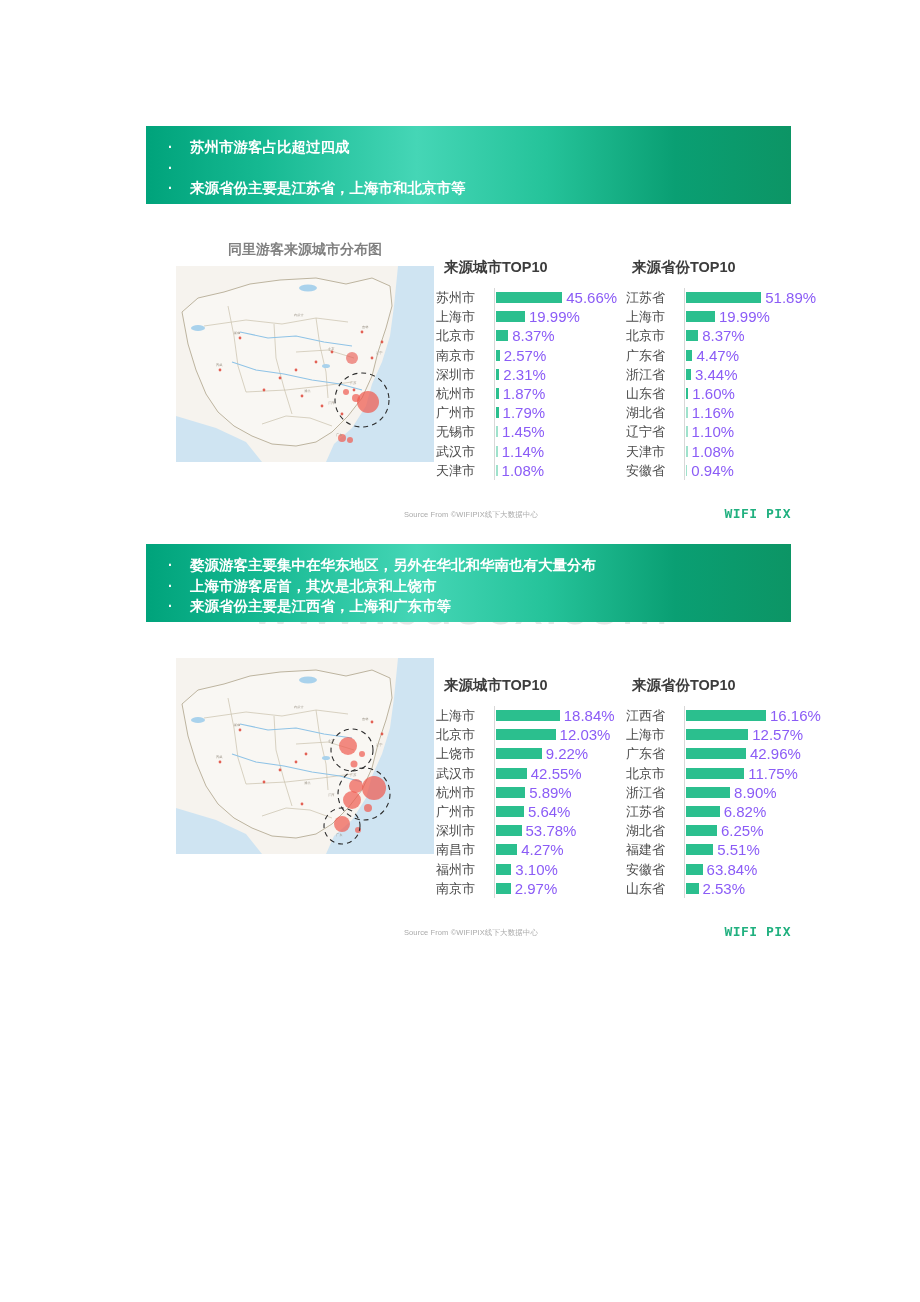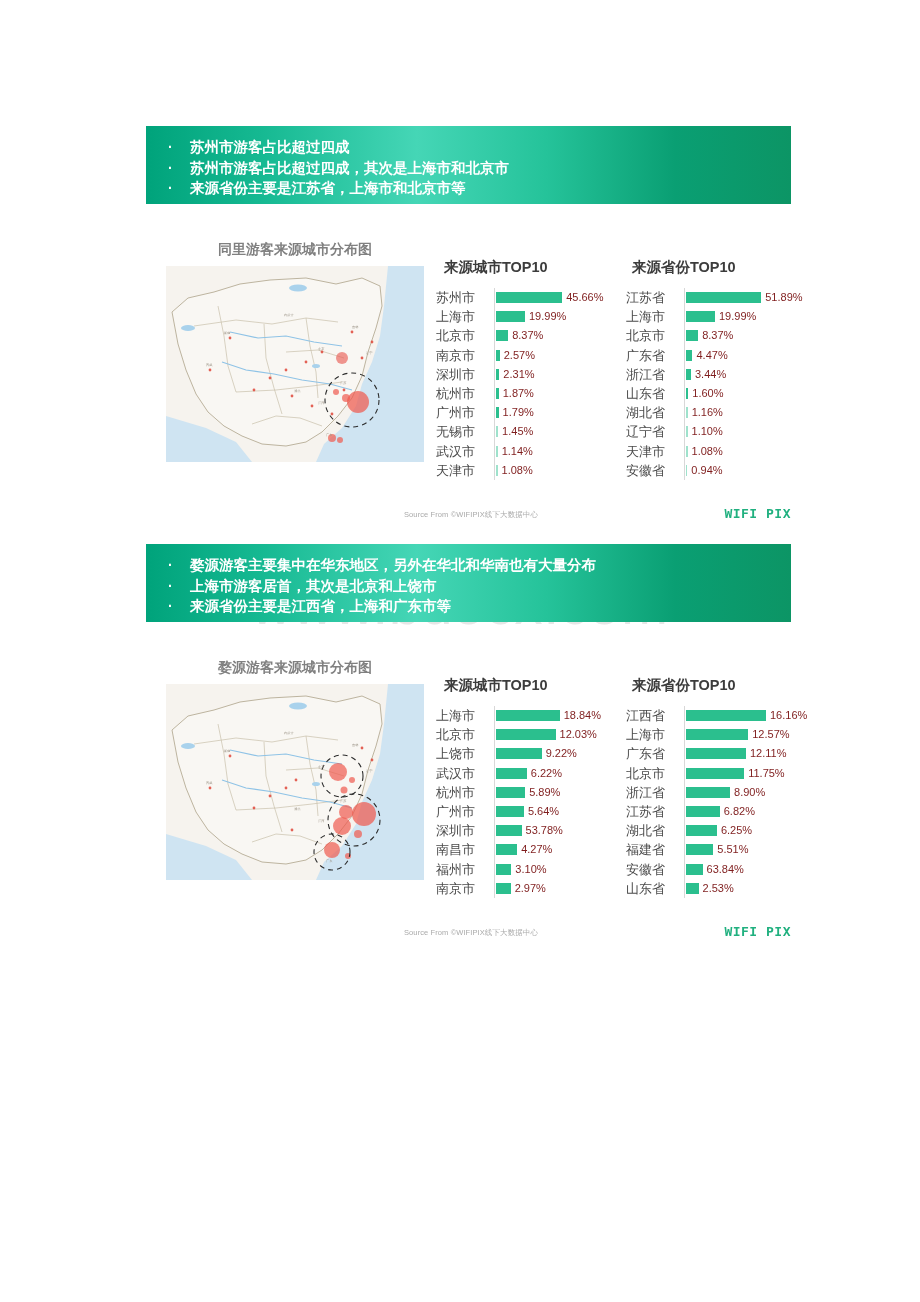--- a/index.html
+++ b/index.html
@@ -42,21 +42,21 @@
     white-space:nowrap;
   }
   .bullets li .dot{
     display:inline-block;width:22px;flex:0 0 22px;
     text-align:left;font-size:14px;line-height:20.5px;
   }
 
   
   .content{position:absolute;left:0;top:240px;width:920px;height:250px;}
 
-  .map-col{position:absolute;left:150px;top:0;width:290px;}
+  .map-col{position:absolute;left:160px;top:0;width:290px;}
   .map-title{
     text-align:center;font-size:14px;font-weight:bold;color:#808080;
     line-height:18px;margin-bottom:8px;
   }
   .map-box{
     position:relative;width:258px;height:196px;margin:0 auto;
     background:#f4f1ec;overflow:hidden;
     border:0;
   }
   .map-box svg{display:block;width:258px;height:196px;}
@@ -90,21 +90,21 @@
     line-height:19.2px;
   }
   .bar-cell{
     display:flex;align-items:center;flex:1 1 auto;min-width:0;
     padding-left:4px;
   }
   .bar{
     height:11px;background:#2bbf8e;display:inline-block;flex:0 0 auto;
   }
   .rv{
-    font-size:11px;color:#7f1d1d;line-height:19.2px;
+    font-size:15px;color:#8b5cf6;line-height:19.2px;
     margin-left:4px;white-space:nowrap;
   }
 
   
   .footer{position:absolute;left:0;top:508px;width:920px;height:24px;}
   .src{
     position:absolute;left:404px;top:2px;
     font-size:7.5px;color:#aaaaaa;letter-spacing:.1px;white-space:nowrap;
   }
   .logo{
@@ -125,21 +125,20 @@
 
     <div class="hdr-wrap">
       <div class="hdr">
         <ul class="bullets">
           <li>
               <span class="dot">·</span>
               <span>苏州市游客占比超过四成</span>
             </li>
           <li>
               <span class="dot">·</span>
-              <span>苏州市游客占比超过四成，其次是上海市和北京市</span>
             </li>
           <li>
               <span class="dot">·</span>
               <span>来源省份主要是江苏省，上海市和北京市等</span>
             </li>
         </ul>
       </div>
     </div>
 
     <div class="content">
@@ -397,21 +396,20 @@
               <span class="dot">·</span>
               <span>来源省份主要是江西省，上海和广东市等</span>
             </li>
         </ul>
       </div>
     </div>
 
     <div class="content">
 
       <div class="map-col">
-        <div class="map-title">婺源游客来源城市分布图</div>
         <div class="map-box">
           <svg viewBox="0 0 258 196" xmlns="http://www.w3.org/2000/svg">
             <rect x="0" y="0" width="258" height="196" fill="#f6f3ee"></rect>
             <path d="M222 0 L258 0 L258 196 L150 196 L158 178 L176 162 L190 140 L196 118 L206 96 L214 70 L218 40 Z" fill="#cfe4f2"></path>
             <path d="M0 150 L0 196 L86 196 L70 176 L40 162 Z" fill="#cfe4f2"></path>
             <path d="M6 46 L22 32 L48 26 L74 18 L104 14 L140 12 L170 18 L196 12 L214 20 L216 40 L210 62 L202 86 L196 110 L186 132 L172 150 L156 166 L140 176 L120 180 L96 178 L76 170 L58 160 L42 146 L30 128 L20 104 L12 78 Z" fill="#f9f7f3" stroke="#bdb49f" stroke-width="1"></path>
             <g stroke="#c9c0ab" stroke-width="0.7" fill="none">
               <path d="M28 60 L70 54 L106 58 L140 52 L172 56"></path>
               <path d="M52 40 L58 70 L62 100 L70 126"></path>
               <path d="M98 58 L100 92 L108 122 L116 148"></path>
@@ -493,21 +491,21 @@
               <div class="rl">上饶市</div>
               <div class="bar-cell">
                 <span class="bar" style="width: 45.64px;"></span>
                 <span class="rv">9.22%</span>
               </div>
             </div>
             <div class="row">
               <div class="rl">武汉市</div>
               <div class="bar-cell">
                 <span class="bar" style="width: 30.79px;"></span>
-                <span class="rv">6.22%</span>
+                <span class="rv">42.55%</span>
               </div>
             </div>
             <div class="row">
               <div class="rl">杭州市</div>
               <div class="bar-cell">
                 <span class="bar" style="width: 29.16px;"></span>
                 <span class="rv">5.89%</span>
               </div>
             </div>
             <div class="row">
@@ -563,21 +561,21 @@
               <div class="rl">上海市</div>
               <div class="bar-cell">
                 <span class="bar" style="width: 62.22px;"></span>
                 <span class="rv">12.57%</span>
               </div>
             </div>
             <div class="row">
               <div class="rl">广东省</div>
               <div class="bar-cell">
                 <span class="bar" style="width: 59.94px;"></span>
-                <span class="rv">12.11%</span>
+                <span class="rv">42.96%</span>
               </div>
             </div>
             <div class="row">
               <div class="rl">北京市</div>
               <div class="bar-cell">
                 <span class="bar" style="width: 58.16px;"></span>
                 <span class="rv">11.75%</span>
               </div>
             </div>
             <div class="row">

